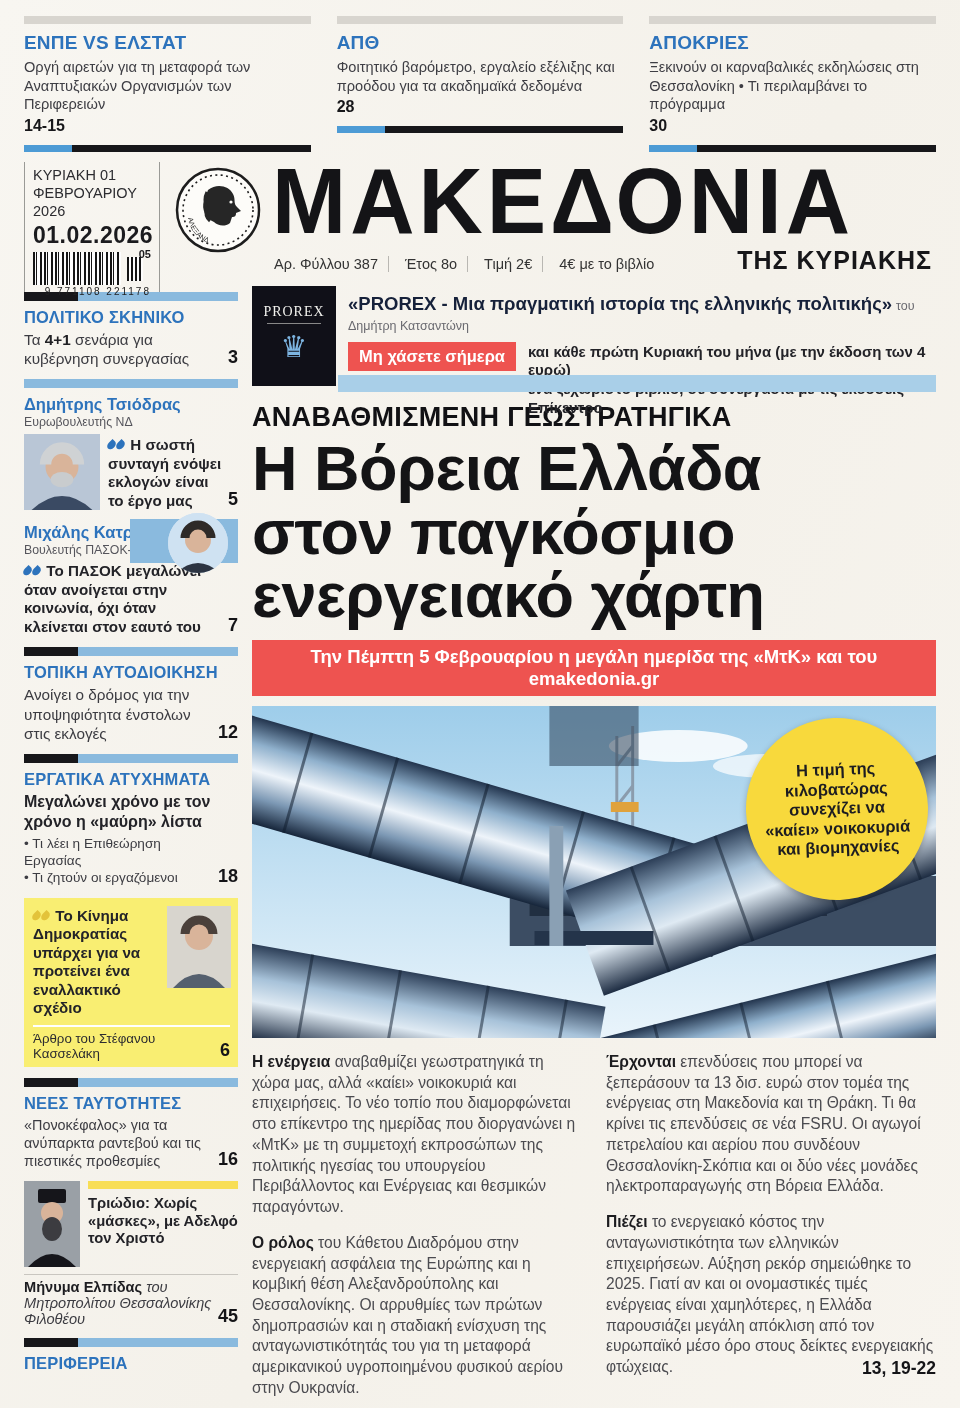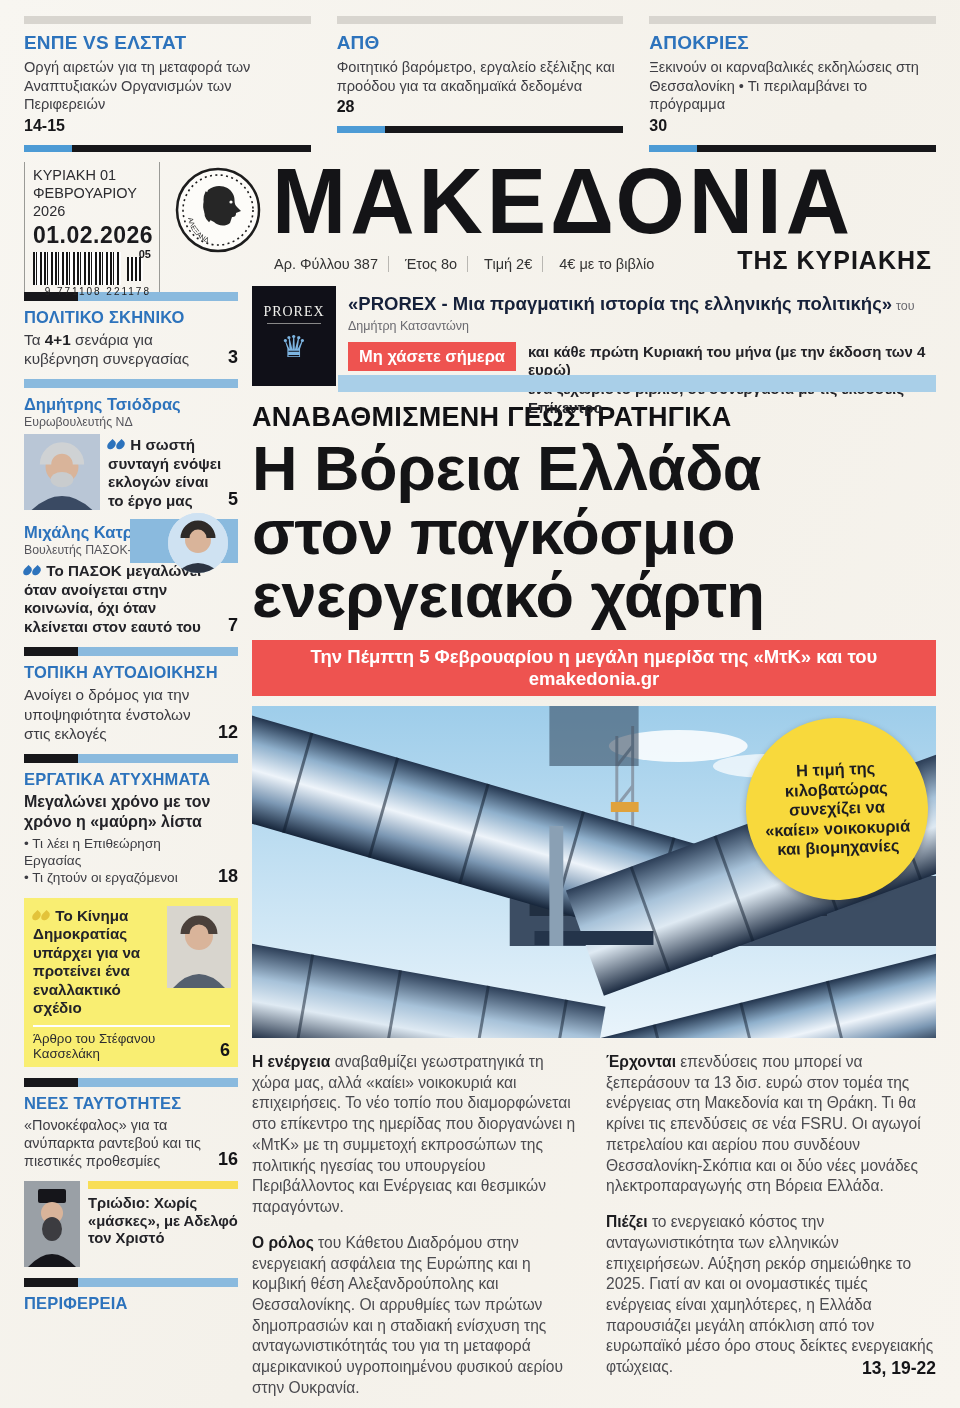--- a/index.html
+++ b/index.html
@@ -312,20 +312,24 @@
                   <rect x="14" y="8" width="28" height="14" rx="2" fill="#15151a"></rect>
                   <circle cx="28" cy="32" r="11" fill="#d9b49a"></circle>
                   <ellipse cx="28" cy="48" rx="10" ry="12" fill="#3c3c40"></ellipse>
                   <path d="M4 86 Q28 60 52 86 Z" fill="#15151a"></path>
                 </svg>
             </div>
             <div class="priest-right">
               <div class="ybar"></div>
               <div class="priest-title">Τριώδιο: Χωρίς «μάσκες», με Αδελφό τον Χριστό</div>
             </div>
+          </div>
+          <div class="priest-by textrow">
+            <div class="t"><b>Μήνυμα Ελπίδας</b><span> του Μητροπολίτου Θεσσαλονίκης Φιλοθέου</span></div>
+            <div class="sb-page">45</div>
           </div>
         </div>
 
         <div class="sb-block">
           <div class="sbar">
               <div class="b1"></div>
               <div class="b2"></div>
             </div>
           <div class="sb-sec-title">ΠΕΡΙΦΕΡΕΙΑ</div>
 

